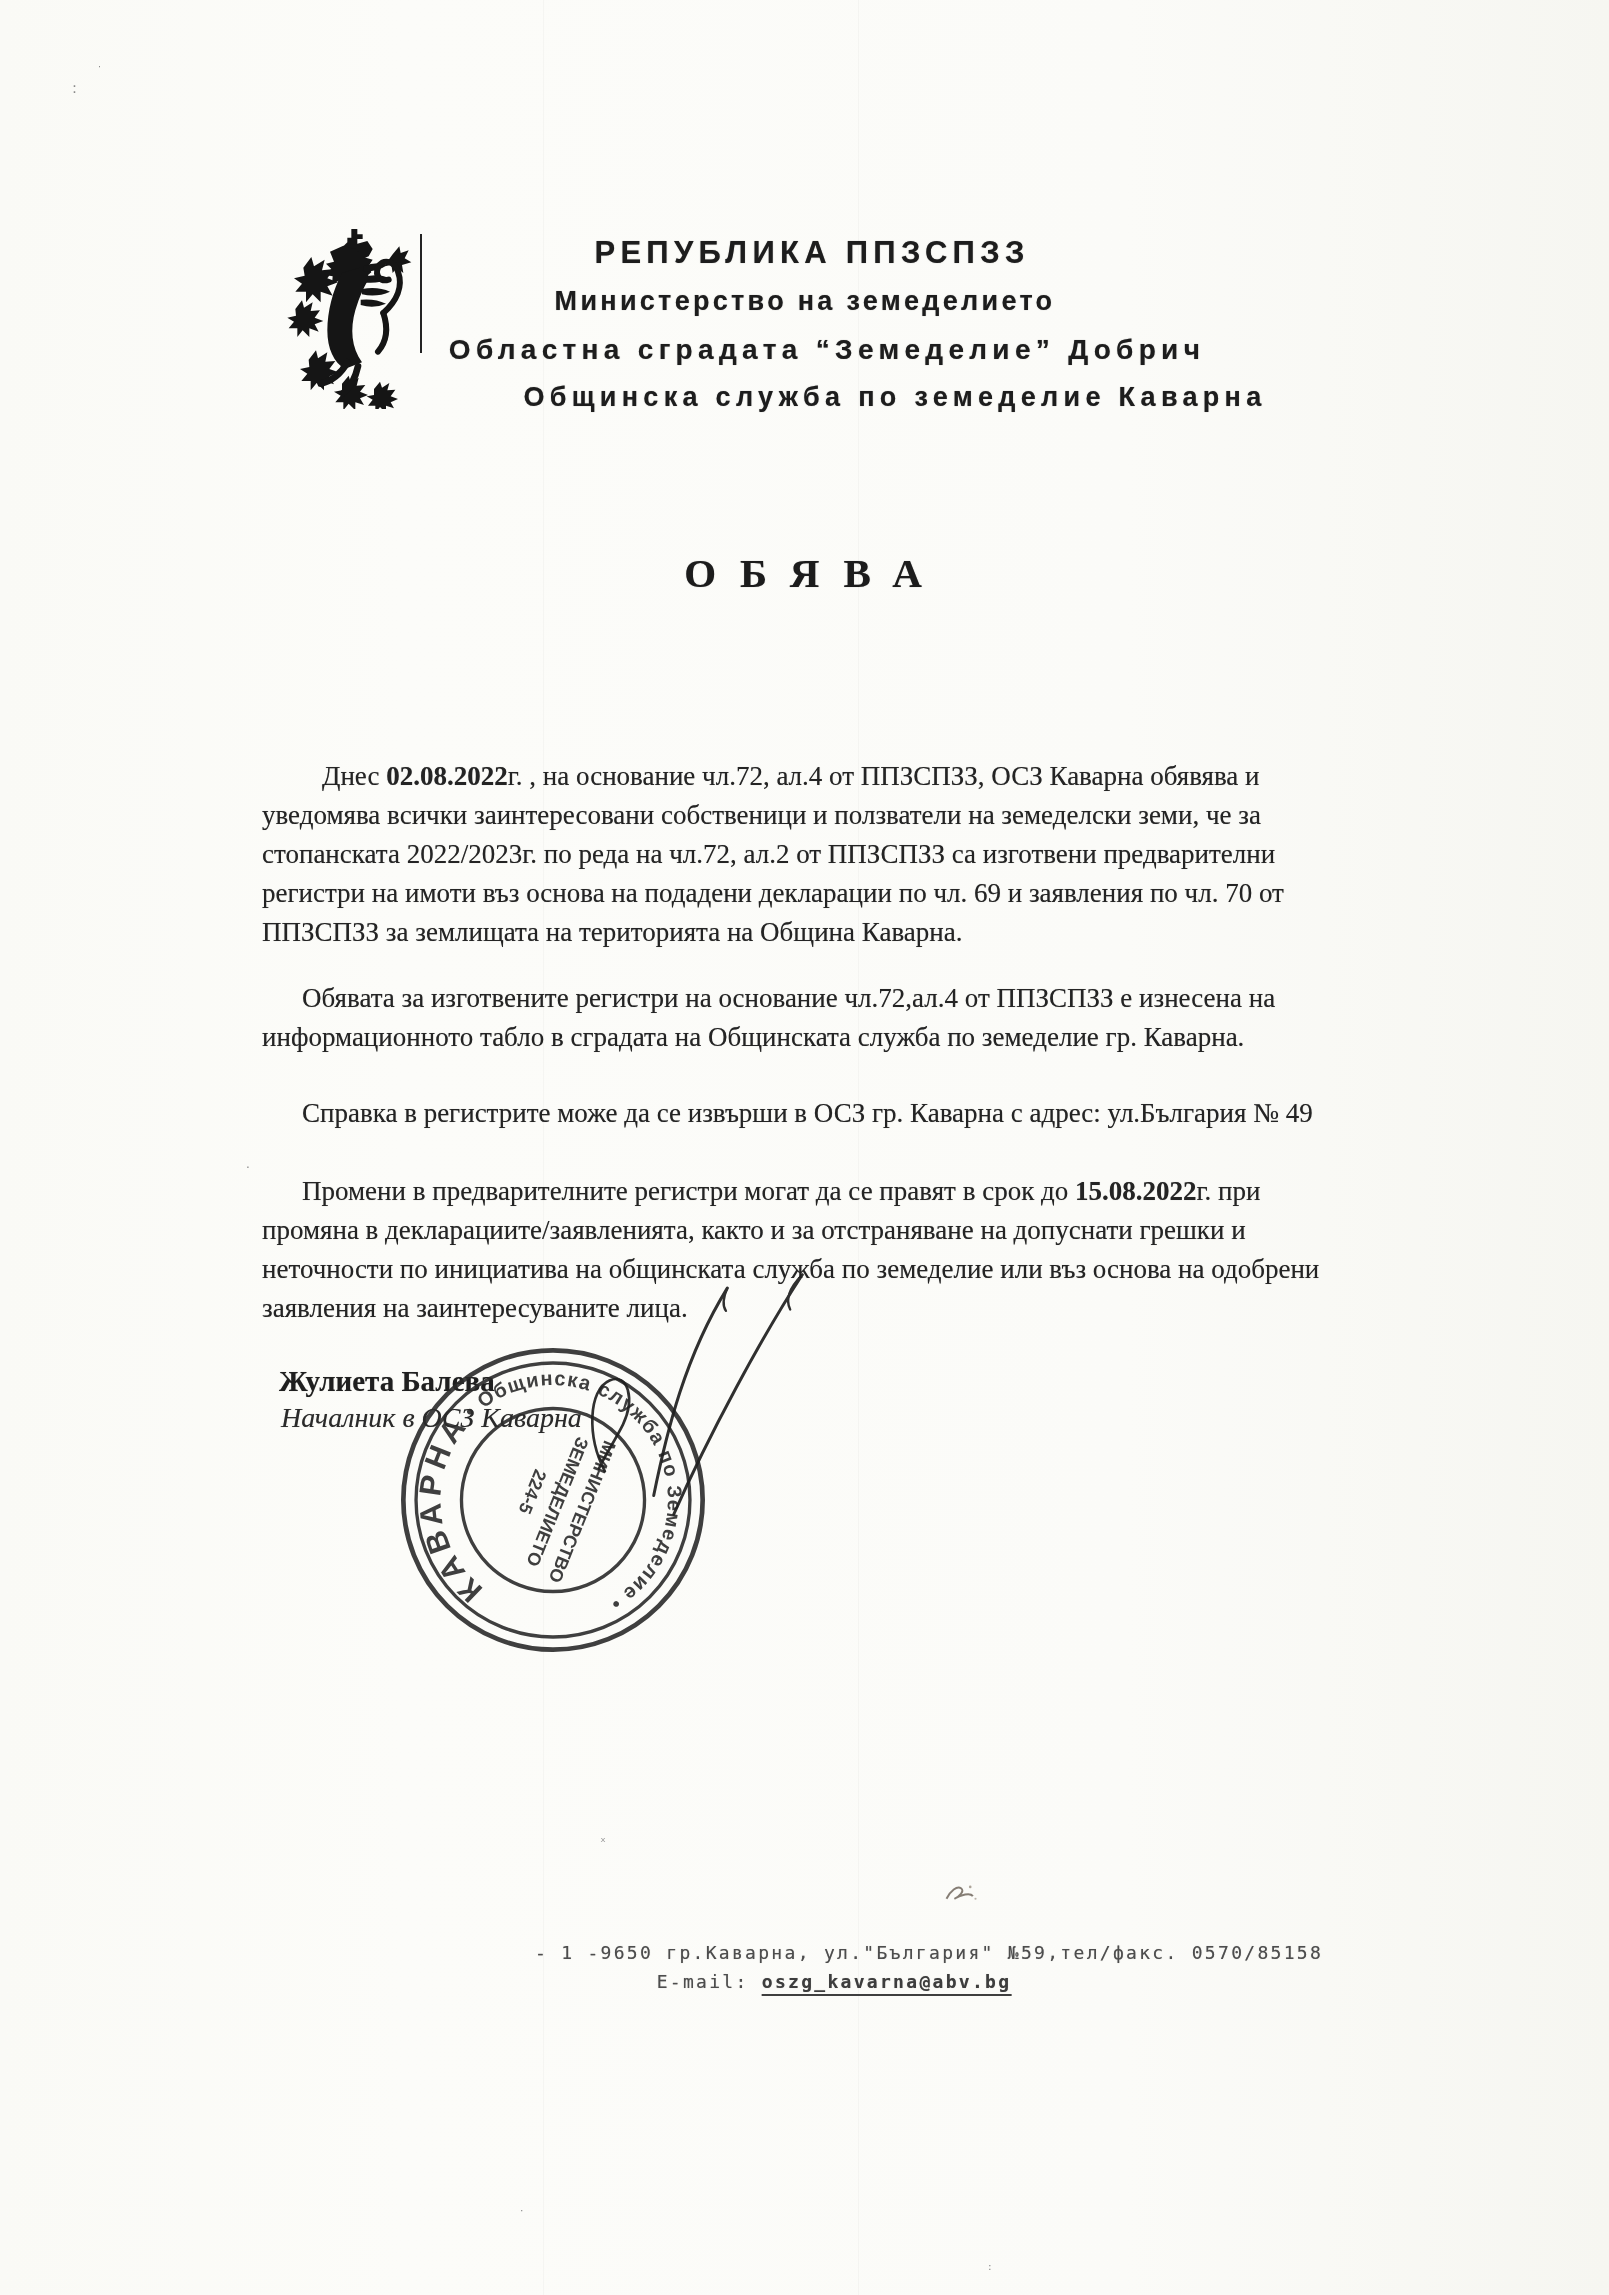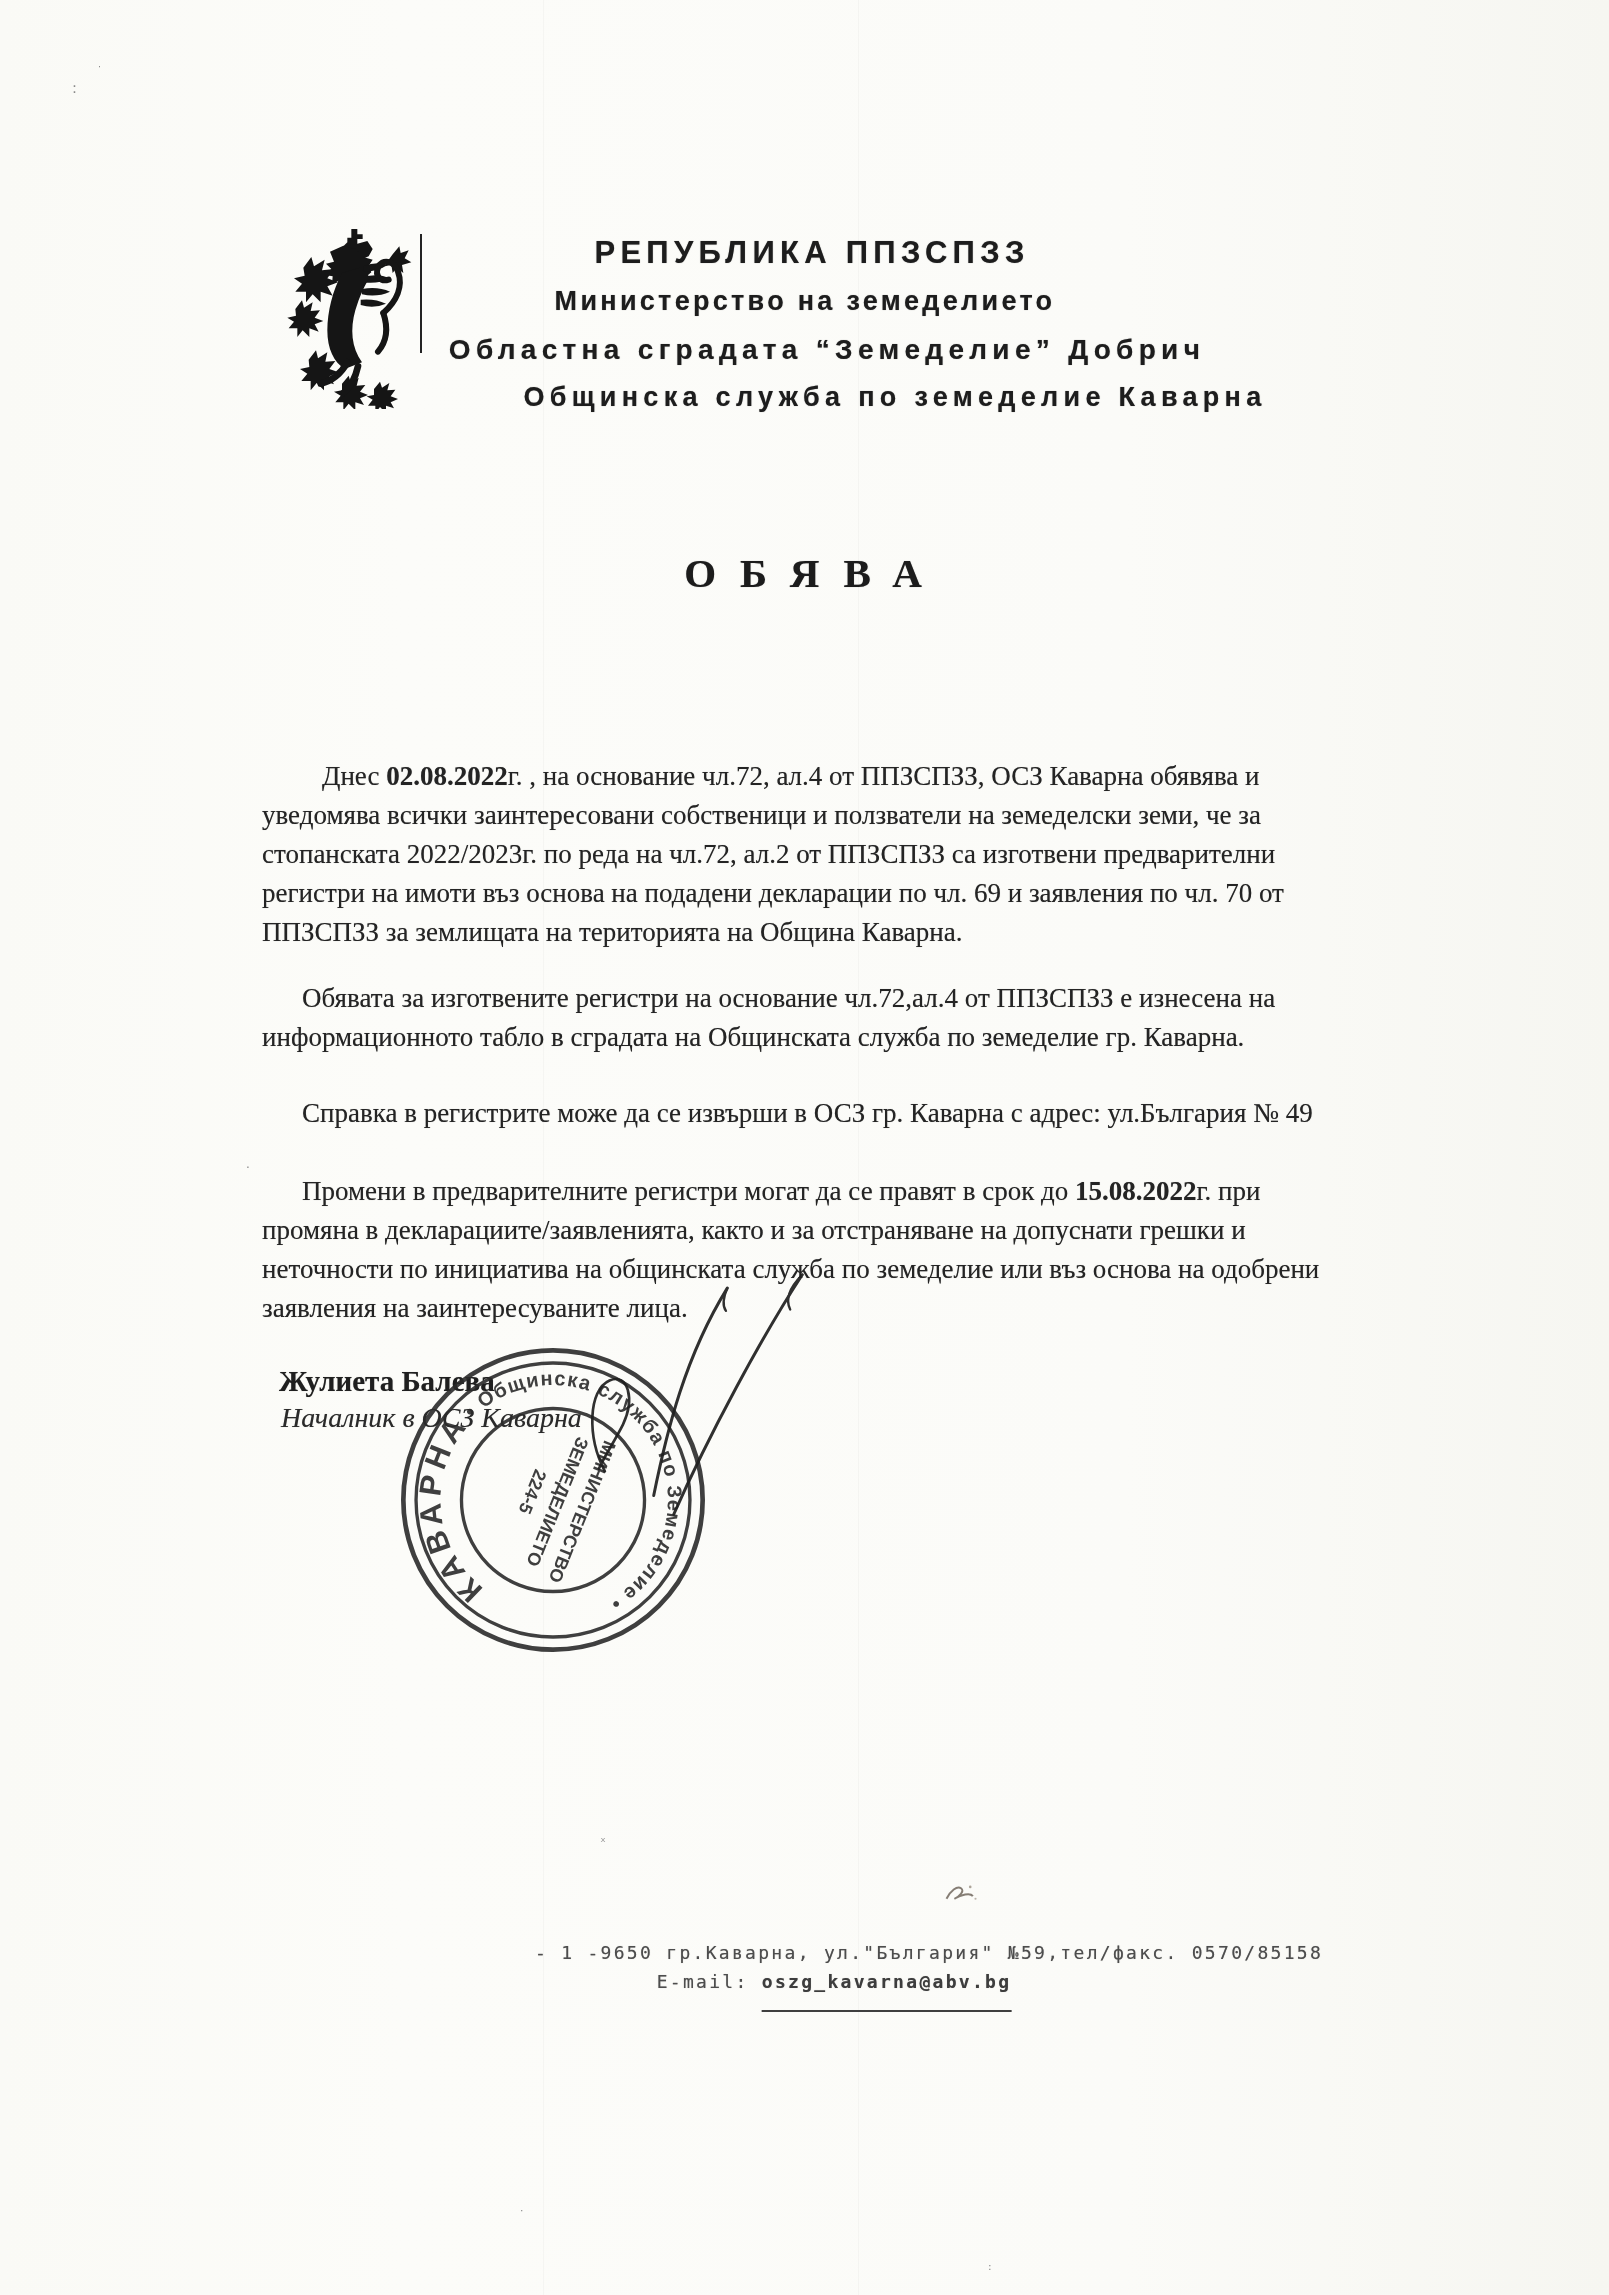--- a/index.html
+++ b/index.html
@@ -59,21 +59,21 @@
 
   
   .footer-line{
     position:absolute;transform:translateX(-50%);
     font-family:"DejaVu Sans Mono", monospace;
     font-size:18px;letter-spacing:2.3px;color:#4d4d4d;white-space:nowrap;
     text-shadow:0 0 0.7px rgba(70,70,70,.5);
   }
   .footer-line .email{
     font-weight:bold;color:#3d3d3d;
-    border-bottom:2px solid #3f3f3f;padding-bottom:18px;
+    border-bottom:2px solid #3f3f3f;padding-bottom:2px;
   }
   .lion-svg{position:absolute;}
 </style>
 </head>
 <body>
 
 <div class="page">
 
   <div class="streak" style="left:543px;"></div>
   <div class="streak" style="left:858px;"></div>

